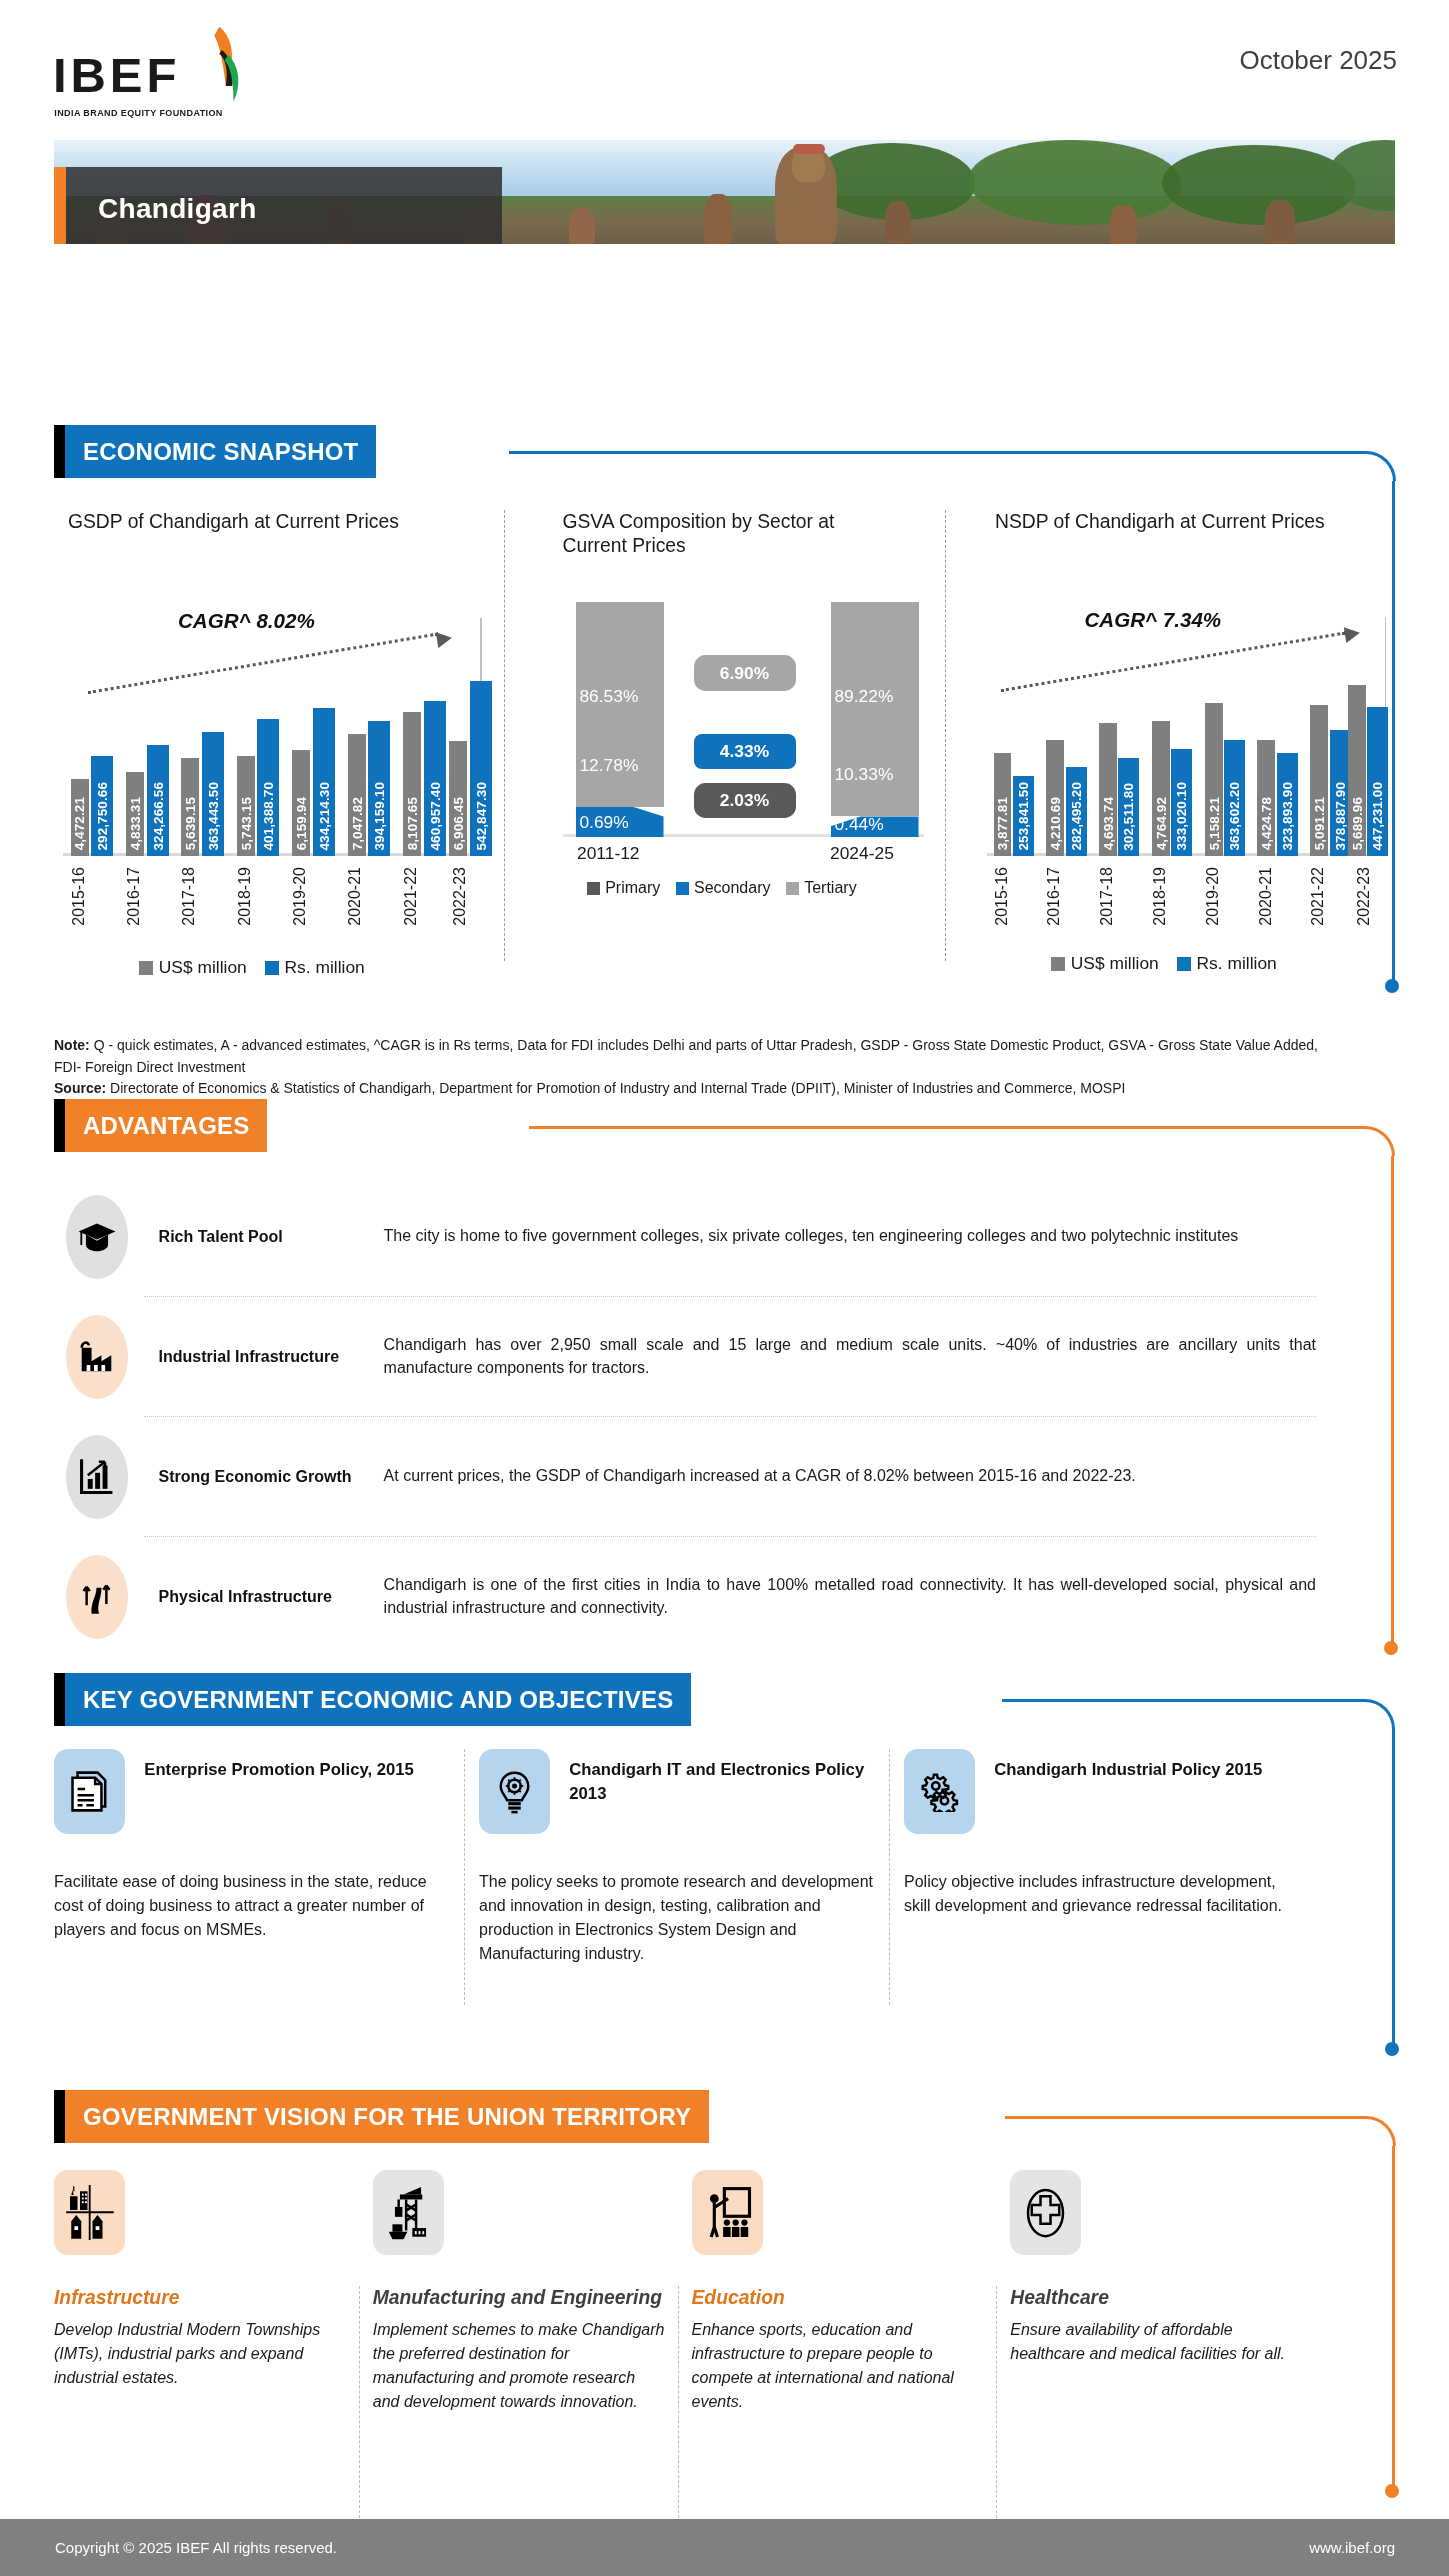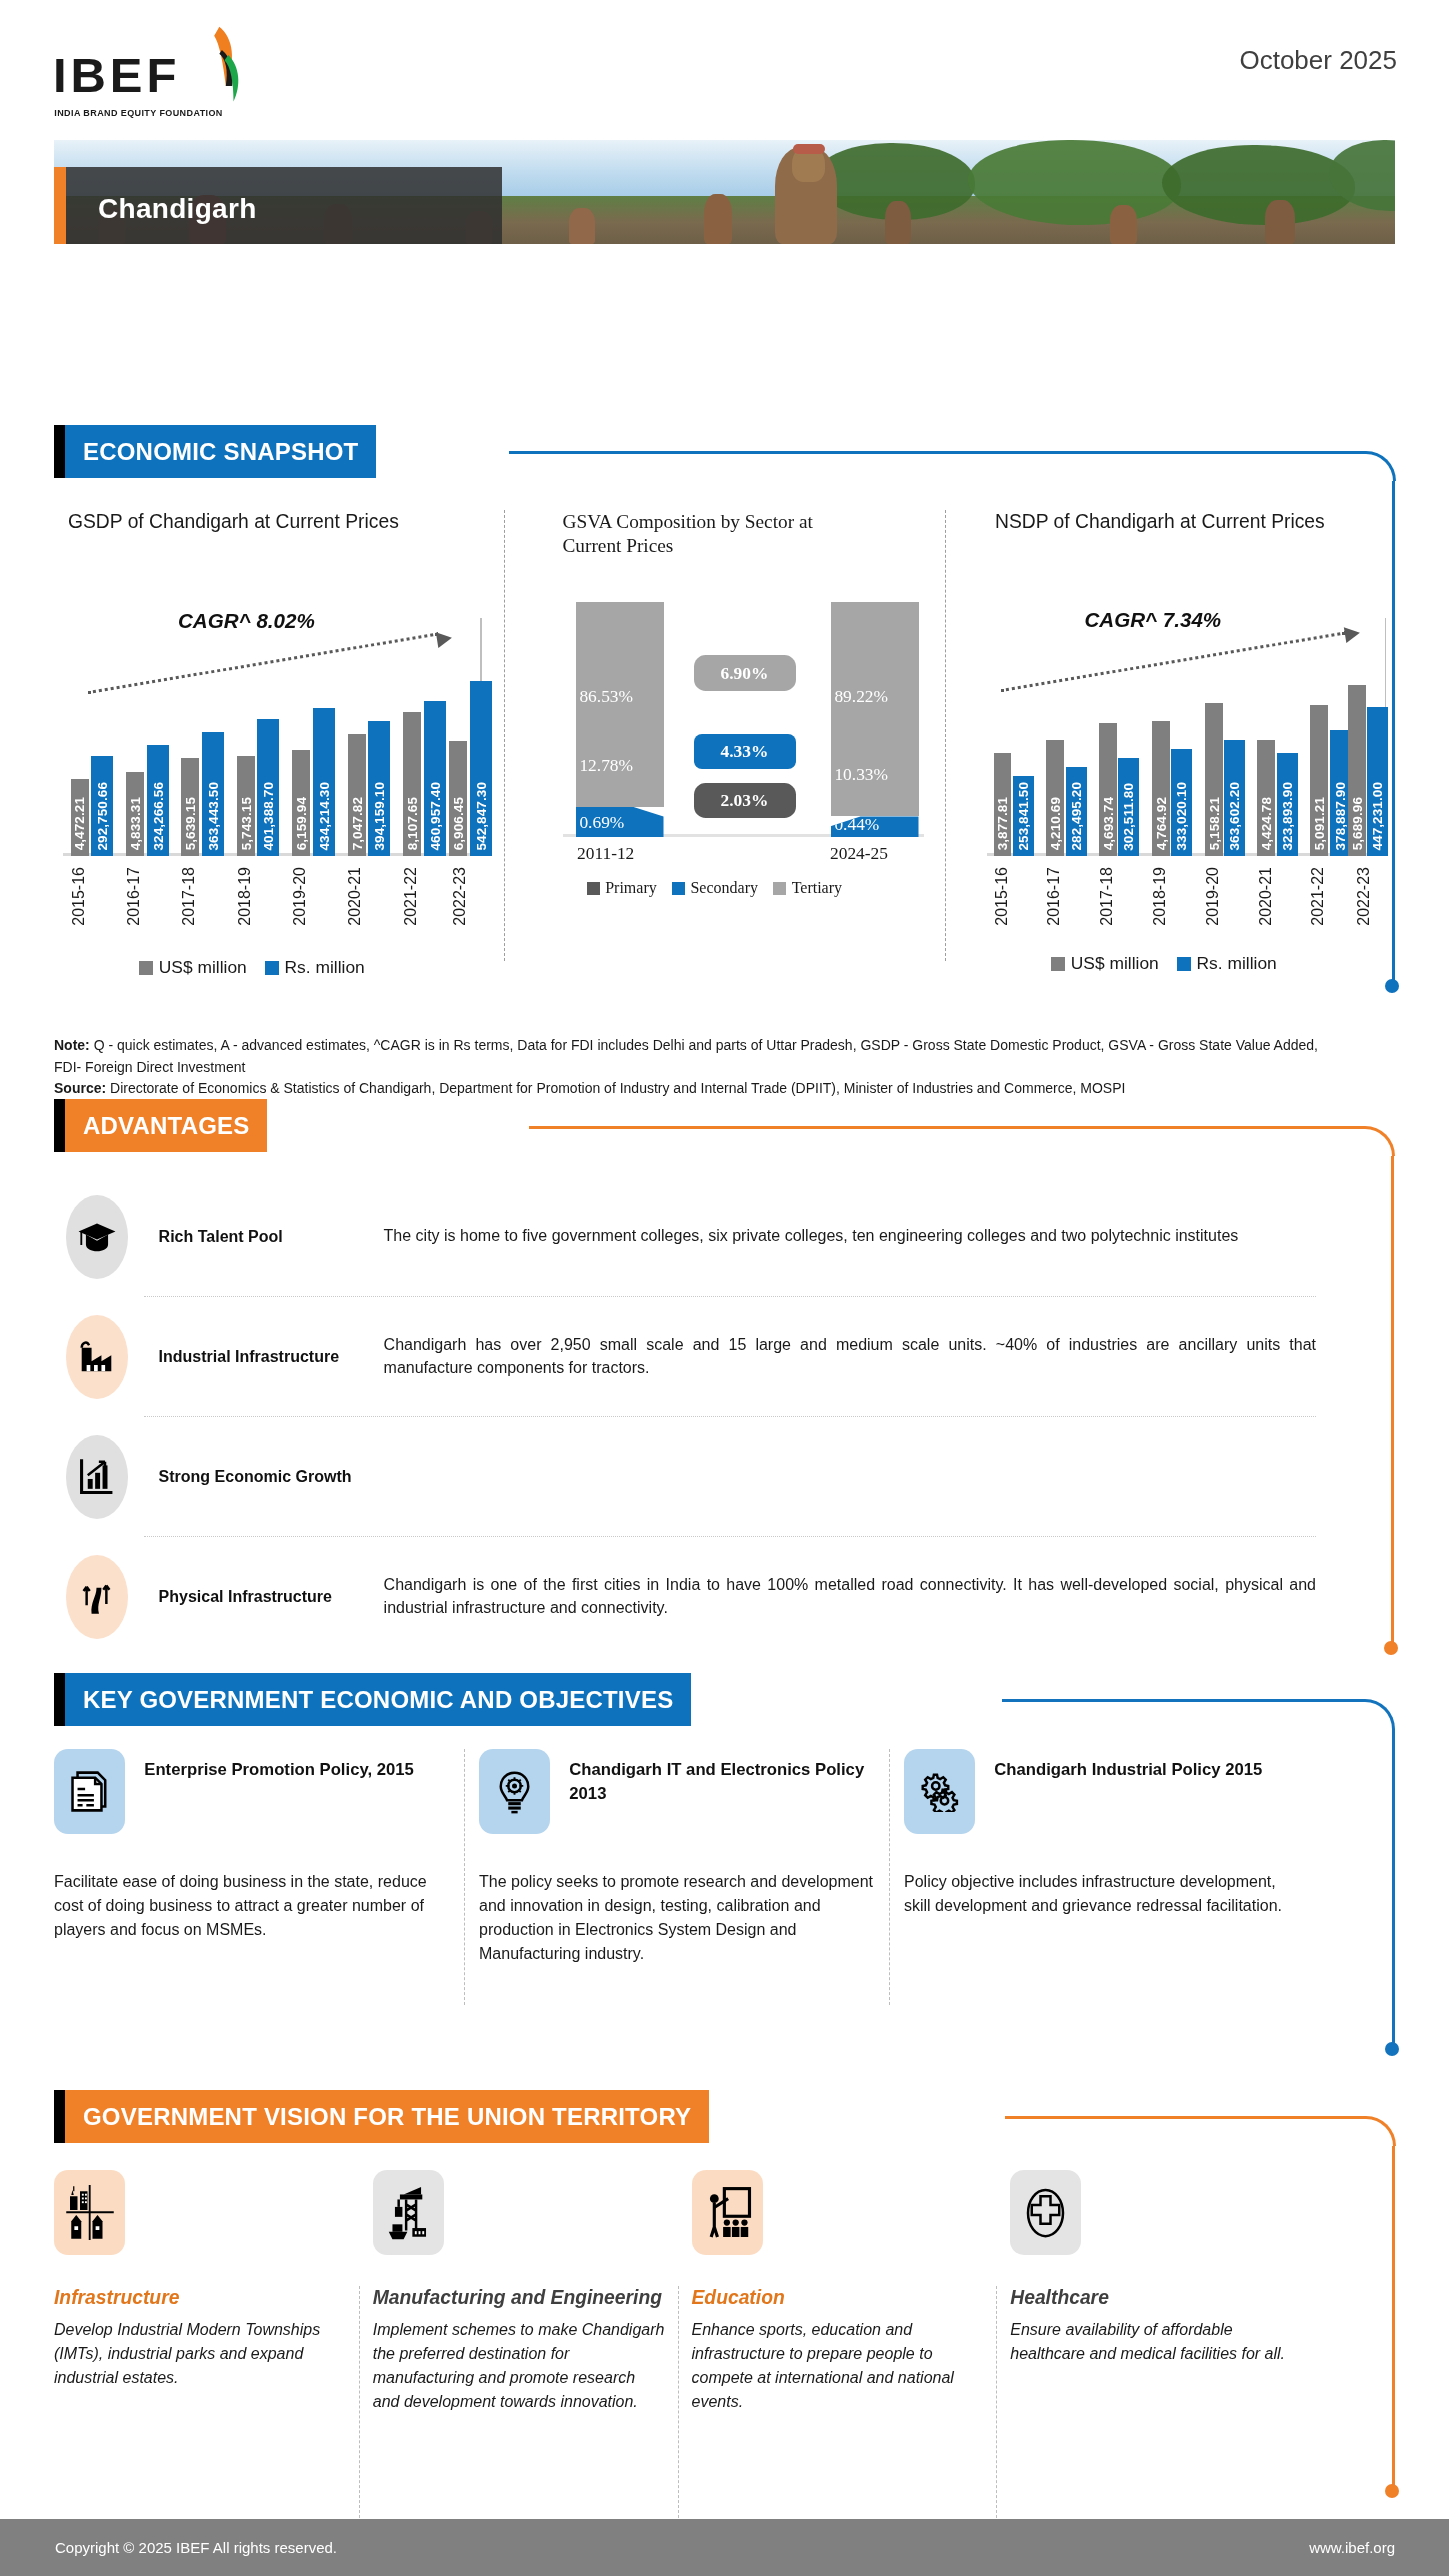--- a/index.html
+++ b/index.html
@@ -280,21 +280,21 @@
           <span class="swatch gray"></span>
           <span>US$ million</span>
         </div>
         <div class="item">
           <span class="swatch blue"></span>
           <span>Rs. million</span>
         </div>
       </div>
     </div>
 
-    <div class="chart-col" style="left:493px; width:399px;font-family:Liberation Serif, serif;">
+    <div class="chart-col" style="left:493px; width:399px;">
       <div class="vdiv"></div>
       <div class="chart-title" style="position:absolute;left:15.5px;top:7.7px;width:303px;">GSVA Composition by Sector at Current Prices</div>
 
       <div class="plot" style="left:15.5px; top:97px; width:361px; height:238px;">
         <div class="axis-line" style="background:#e2e2e2;"></div>
 
         <div class="stack" style="left:13px;">
           <div class="seg tert" style="height:205px;">
             <span class="seg-label" style="top:84px;">86.53%</span>
             <span class="seg-label" style="top:153px;">12.78%</span>
@@ -489,20 +489,21 @@
       <div class="adv-icon gray">
         <svg width="36" height="37" viewBox="0 0 58 60">
             <path d="M4 2 L4 56 L54 56" stroke="#000" stroke-width="5" fill="none"></path>
             <rect x="14" y="34" width="8" height="16" fill="#000"></rect>
             <rect x="26" y="24" width="8" height="26" fill="#000"></rect>
             <rect x="38" y="12" width="8" height="38" fill="#000"></rect>
             <path d="M14 28 L42 6 M42 6 L32 6 M42 6 L42 16" stroke="#000" stroke-width="4" fill="none"></path>
           </svg>
       </div>
       <div class="adv-label">Strong Economic Growth</div>
+      <div class="adv-text">At current prices, the GSDP of Chandigarh increased at a CAGR of 8.02% between 2015-16 and 2022-23.</div>
     </div>
     <div class="adv-sep"></div>
 
     <div class="adv-row">
       <div class="adv-icon peach">
         <svg width="37" height="37" viewBox="0 0 60 60">
             <path d="M22 58 C20 40 30 30 30 16 L38 16 C38 34 30 42 34 58 Z" fill="#000"></path>
             <path d="M14 44 L14 14 M14 14 L9 21 M14 14 L19 21" stroke="#000" stroke-width="4" fill="none"></path>
             <path d="M46 42 L46 12 M46 12 L41 19 M46 12 L51 19" stroke="#000" stroke-width="4" fill="none"></path>
           </svg>

